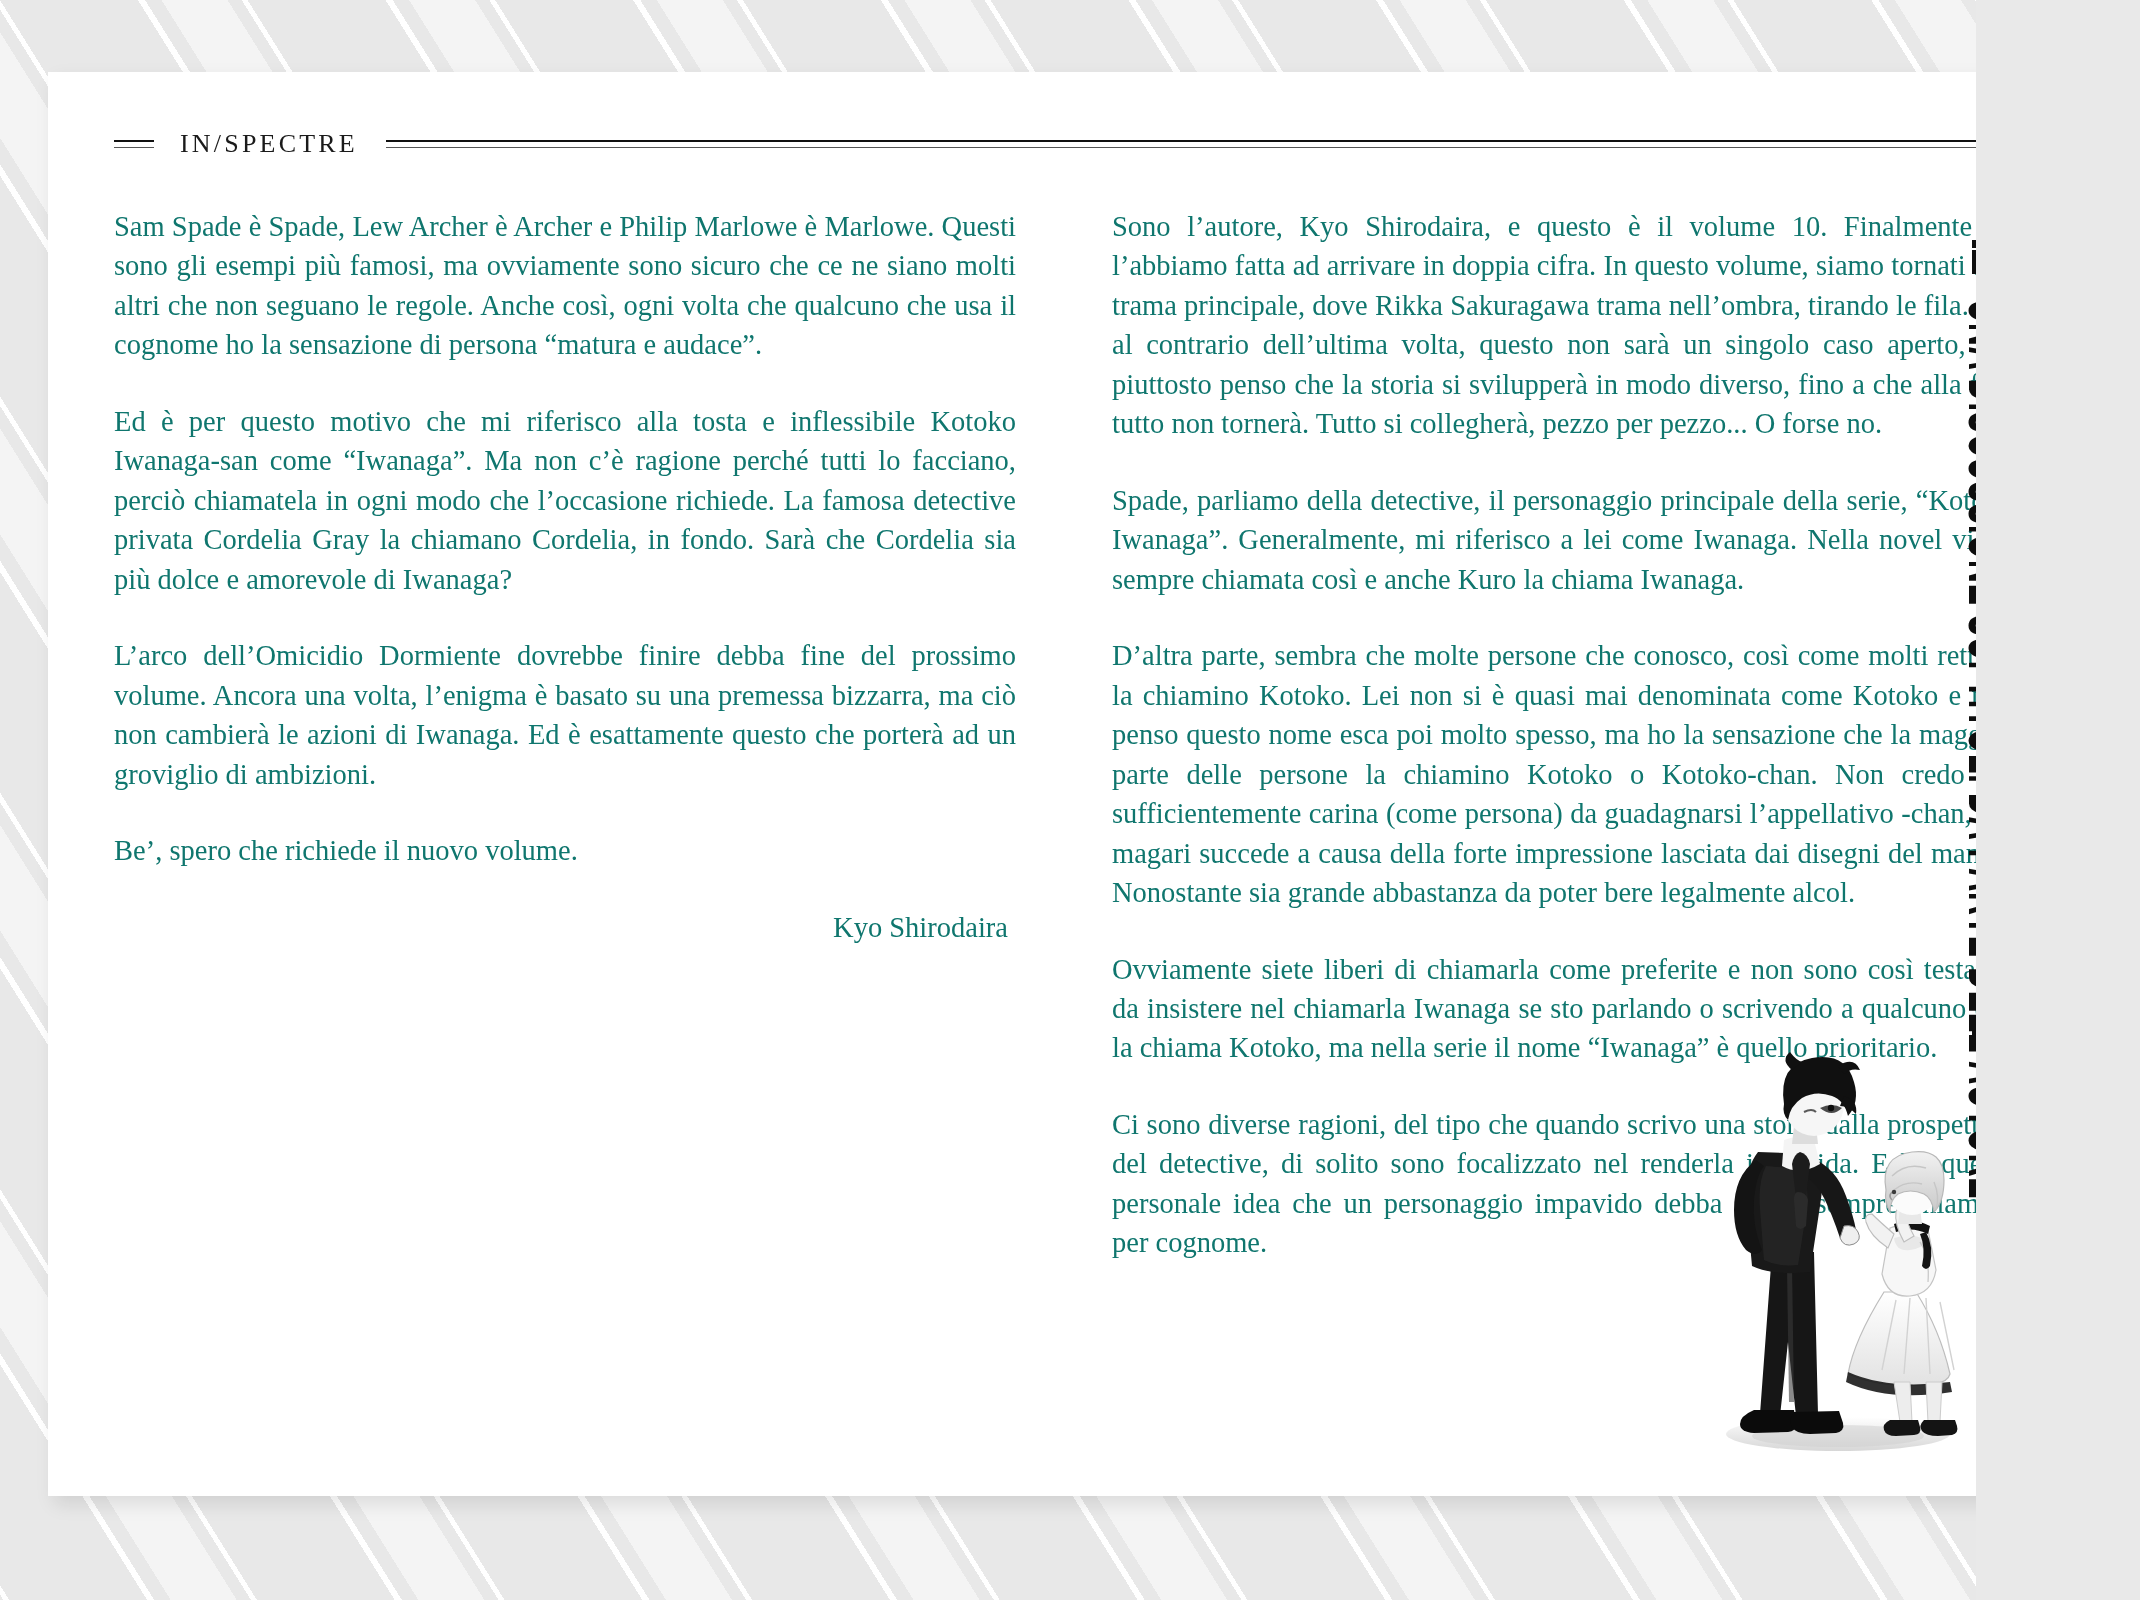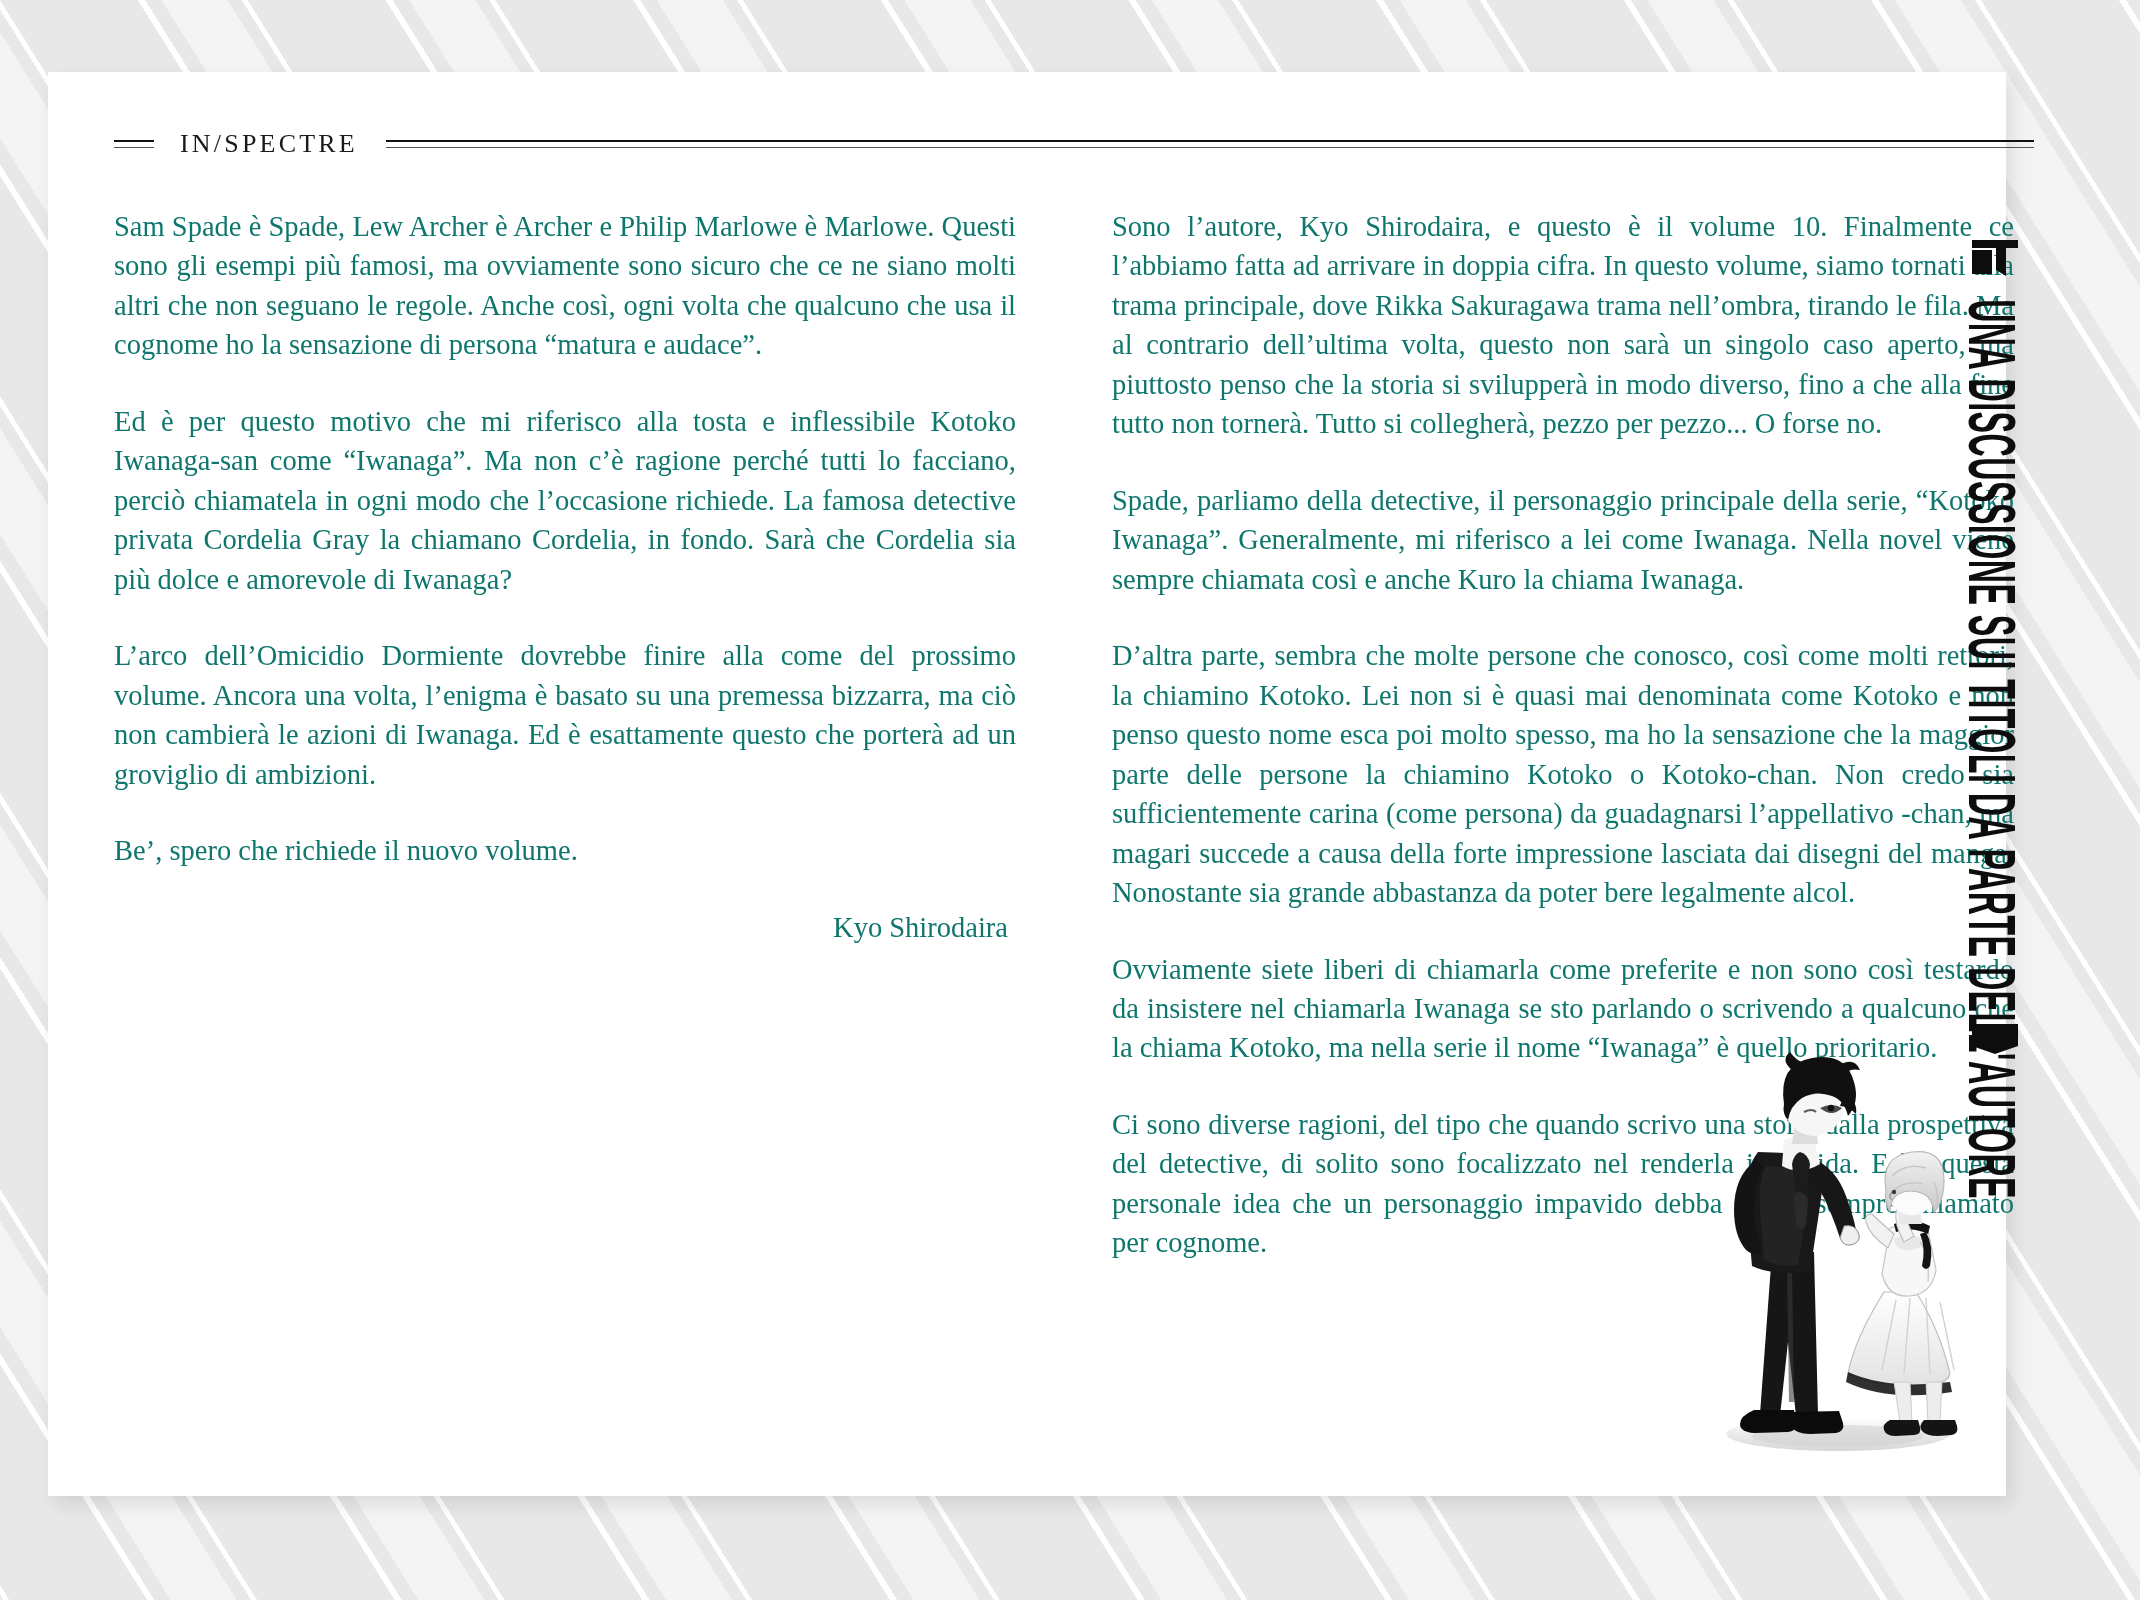--- a/index.html
+++ b/index.html
@@ -10,21 +10,21 @@
     width: 2140px;
     height: 1600px;
     overflow: hidden;
     background: #e9e9e9;
     font-family: "Liberation Serif", serif;
   }
 
   
   #page {
     position: relative;
-    width: 2140px;
+    width: 1976px;
     height: 1600px;
     background-color: #e8e8e8;
     overflow: hidden;
   }
   #stripes {
     position: absolute;
     inset: -400px -400px -400px -400px;
     background-image: repeating-linear-gradient(
         58deg,
         rgba(255,255,255,0) 0px,
@@ -194,21 +194,21 @@
         <div class="r1"></div>
         <div class="r2"></div>
       </div>
     </div>
 
     <div id="columns">
 
       <div class="col">
         <p>Sam Spade è Spade, Lew Archer è Archer e Philip Marlowe è Marlowe. Questi sono gli esempi più famosi, ma ovviamente sono sicuro che ce ne siano molti altri che non seguano le regole. Anche così, ogni volta che qualcuno che usa il cognome ho la sensazione di persona “matura e audace”.</p>
         <p>Ed è per questo motivo che mi riferisco alla tosta e inflessibile Kotoko Iwanaga-san come “Iwanaga”. Ma non c’è ragione perché tutti lo facciano, perciò chiamatela in ogni modo che l’occasione richiede. La famosa detective privata Cordelia Gray la chiamano Cordelia, in fondo. Sarà che Cordelia sia più dolce e amorevole di Iwanaga?</p>
-        <p>L’arco dell’Omicidio Dormiente dovrebbe finire alla come del prossimo volume. Ancora una volta, l’enigma è basato su una premessa bizzarra, ma ciò non cambierà le azioni di Iwanaga. Ed è esattamente questo che porterà ad un groviglio di ambizioni.</p>
+        <p>L’arco dell’Omicidio Dormiente dovrebbe finire debba fine del prossimo volume. Ancora una volta, l’enigma è basato su una premessa bizzarra, ma ciò non cambierà le azioni di Iwanaga. Ed è esattamente questo che porterà ad un groviglio di ambizioni.</p>
         <p>Be’, spero che richiede il nuovo volume.</p>
         <p class="signature">Kyo Shirodaira</p>
       </div>
 
       <div class="col">
         <p>Sono l’autore, Kyo Shirodaira, e questo è il volume 10. Finalmente ce l’abbiamo fatta ad arrivare in doppia cifra. In questo volume, siamo tornati alla trama principale, dove Rikka Sakuragawa trama nell’ombra, tirando le fila. Ma al contrario dell’ultima volta, questo non sarà un singolo caso aperto, ma piuttosto penso che la storia si svilupperà in modo diverso, fino a che alla fine tutto non tornerà. Tutto si collegherà, pezzo per pezzo... O forse no.</p>
         <p>Spade, parliamo della detective, il personaggio principale della serie, “Kotoko Iwanaga”. Generalmente, mi riferisco a lei come Iwanaga. Nella novel viene sempre chiamata così e anche Kuro la chiama Iwanaga.</p>
         <p>D’altra parte, sembra che molte persone che conosco, così come molti rettori, la chiamino Kotoko. Lei non si è quasi mai denominata come Kotoko e non penso questo nome esca poi molto spesso, ma ho la sensazione che la maggior parte delle persone la chiamino Kotoko o Kotoko-chan. Non credo sia sufficientemente carina (come persona) da guadagnarsi l’appellativo -chan, ma magari succede a causa della forte impressione lasciata dai disegni del manga. Nonostante sia grande abbastanza da poter bere legalmente alcol.</p>
         <p>Ovviamente siete liberi di chiamarla come preferite e non sono così testardo da insistere nel chiamarla Iwanaga se sto parlando o scrivendo a qualcuno che la chiama Kotoko, ma nella serie il nome “Iwanaga” è quello prioritario.</p>
         <p>Ci sono diverse ragioni, del tipo che quando scrivo una storia dalla prospettiva del detective, di solito sono focalizzato nel renderla impavida. E ho questa personale idea che un personaggio impavido debba essere sempre chiamato per cognome.</p>

